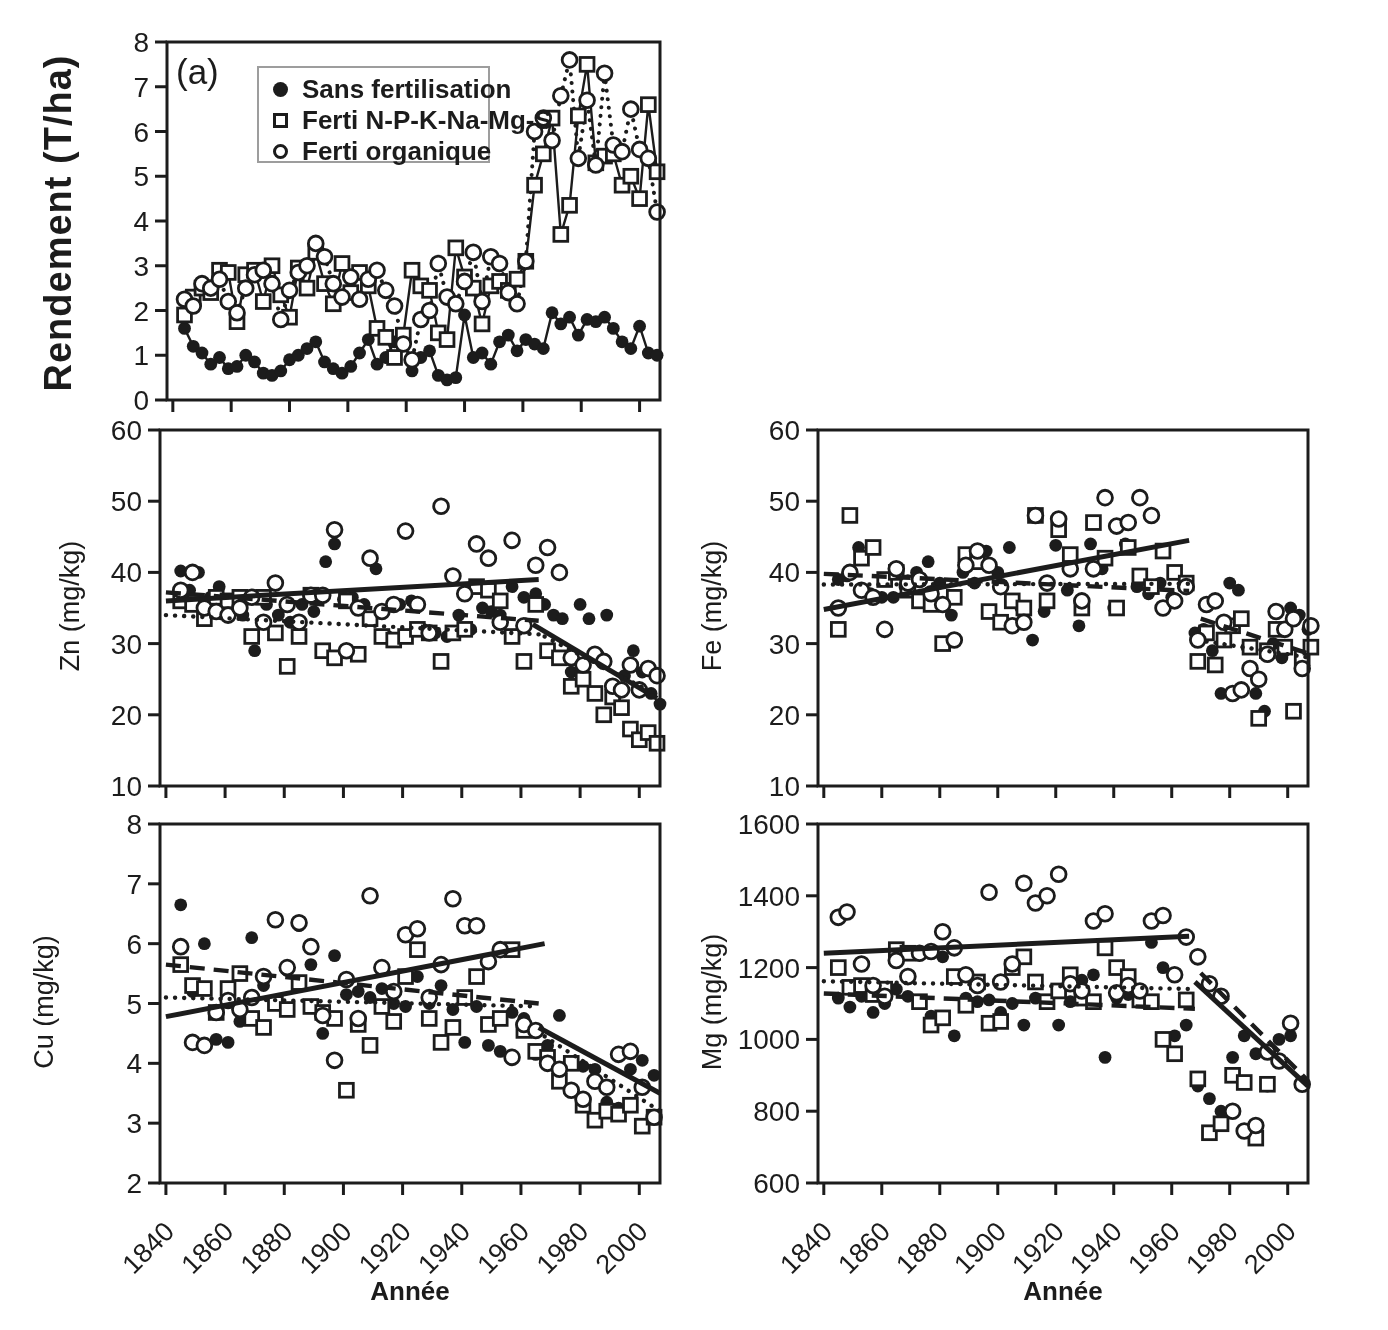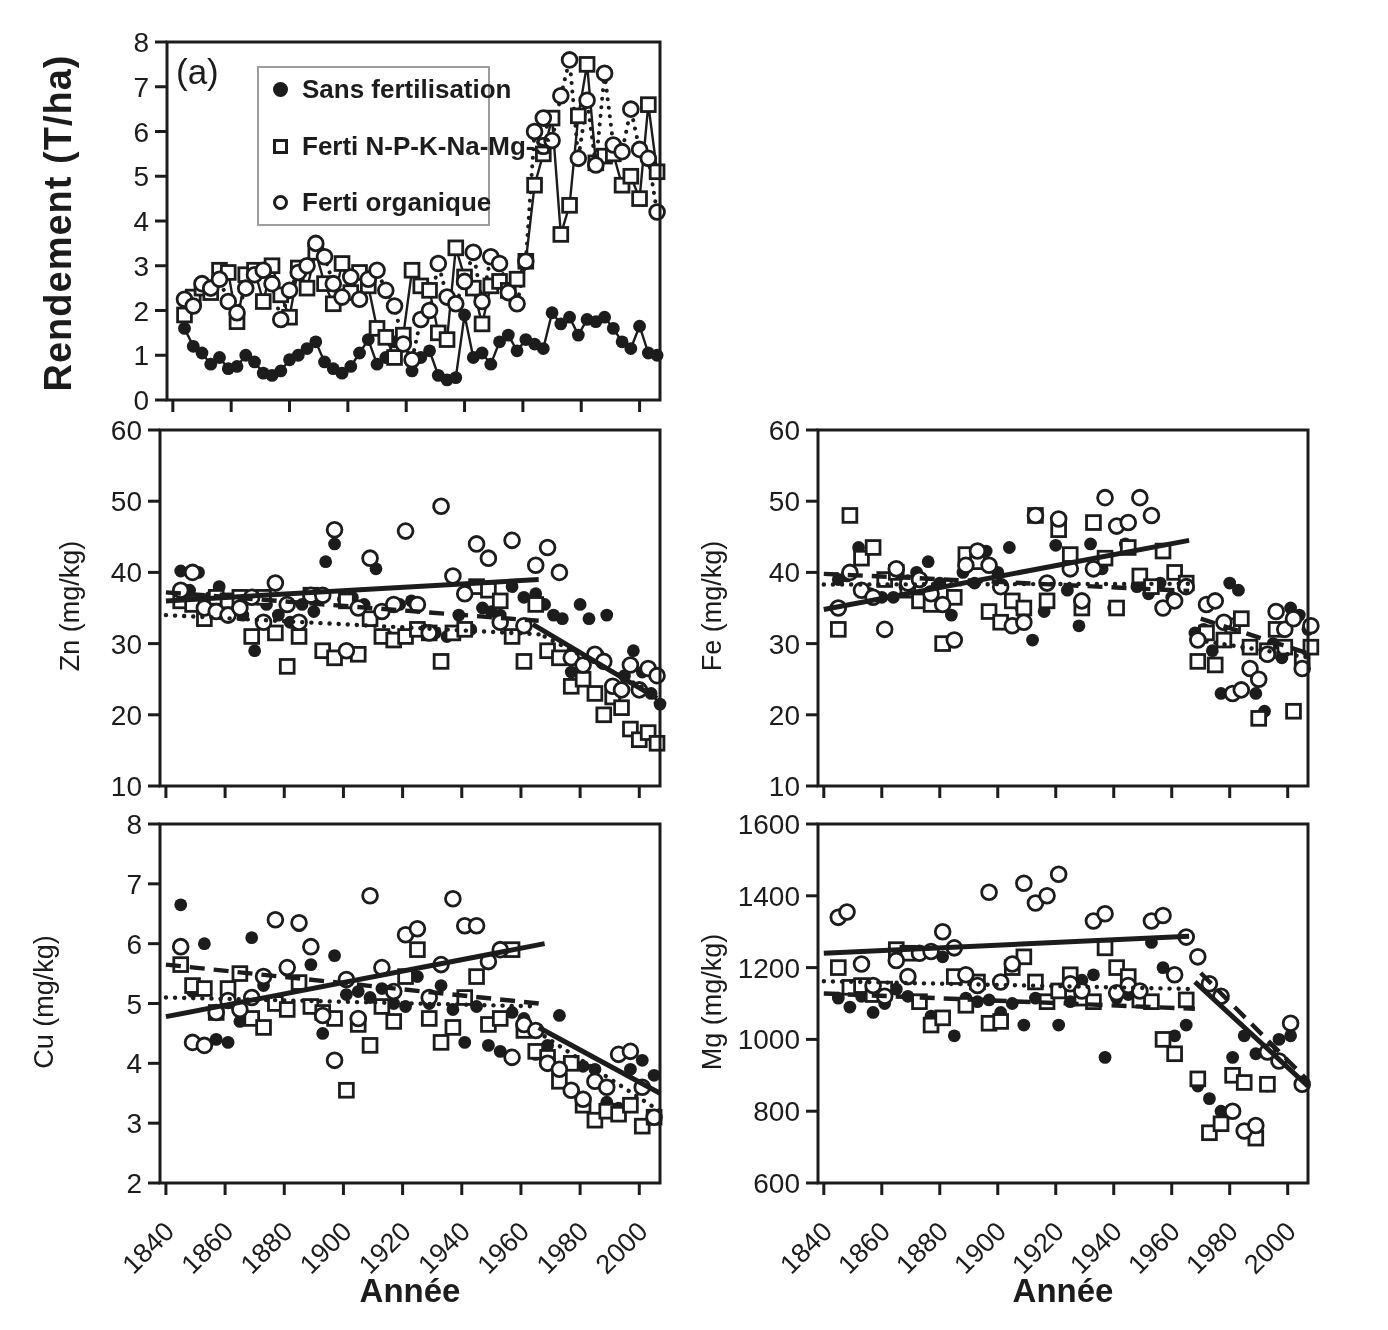--- a/index.html
+++ b/index.html
@@ -3,23 +3,23 @@
 <meta charset="utf-8">
 <style>
   html,body{margin:0;padding:0;background:#ffffff;}
   body{width:1388px;height:1330px;position:relative;overflow:hidden;
        font-family:"Liberation Sans","DejaVu Sans",sans-serif;color:#1c1c1c;}
   #figure{position:absolute;inset:0;background:#ffffff;}
   svg{position:absolute;left:0;top:0;}
   .abslabel{position:absolute;white-space:nowrap;color:#1c1c1c;}
   .ylabel{transform:translate(-50%,-50%) rotate(-90deg);font-size:27px;}
   .ylabel-big{transform:translate(-50%,-50%) rotate(-90deg);font-size:38px;font-weight:bold;letter-spacing:1px;}
-  .xlabel{transform:translate(-50%,-50%);font-size:33px;font-weight:bold;}
+  .xlabel{transform:translate(-50%,-50%);font-size:26px;font-weight:bold;}
   .panel-tag{font-size:35px;}
-  #legend{position:absolute;left:257px;top:66px;width:233px;height:160px;
+  #legend{position:absolute;left:257px;top:66px;width:233px;height:97px;
           border:2px solid #9d9d9d;background:#ffffff;box-sizing:border-box;
           display:flex;flex-direction:column;justify-content:space-between;
           padding:6px 0 6px 14px;z-index:5;}
   .legend-row{display:flex;align-items:center;gap:14px;overflow:visible;}
   .legend-label{font-size:26px;font-weight:bold;white-space:nowrap;}
   .lm{display:inline-block;width:15px;height:15px;box-sizing:border-box;flex:0 0 15px;}
   .lm-filled-circle{background:#1c1c1c;border-radius:50%;}
   .lm-open-square{background:#fff;border:3px solid #1c1c1c;}
   .lm-open-circle{background:#fff;border:3px solid #1c1c1c;border-radius:50%;}
 </style>

